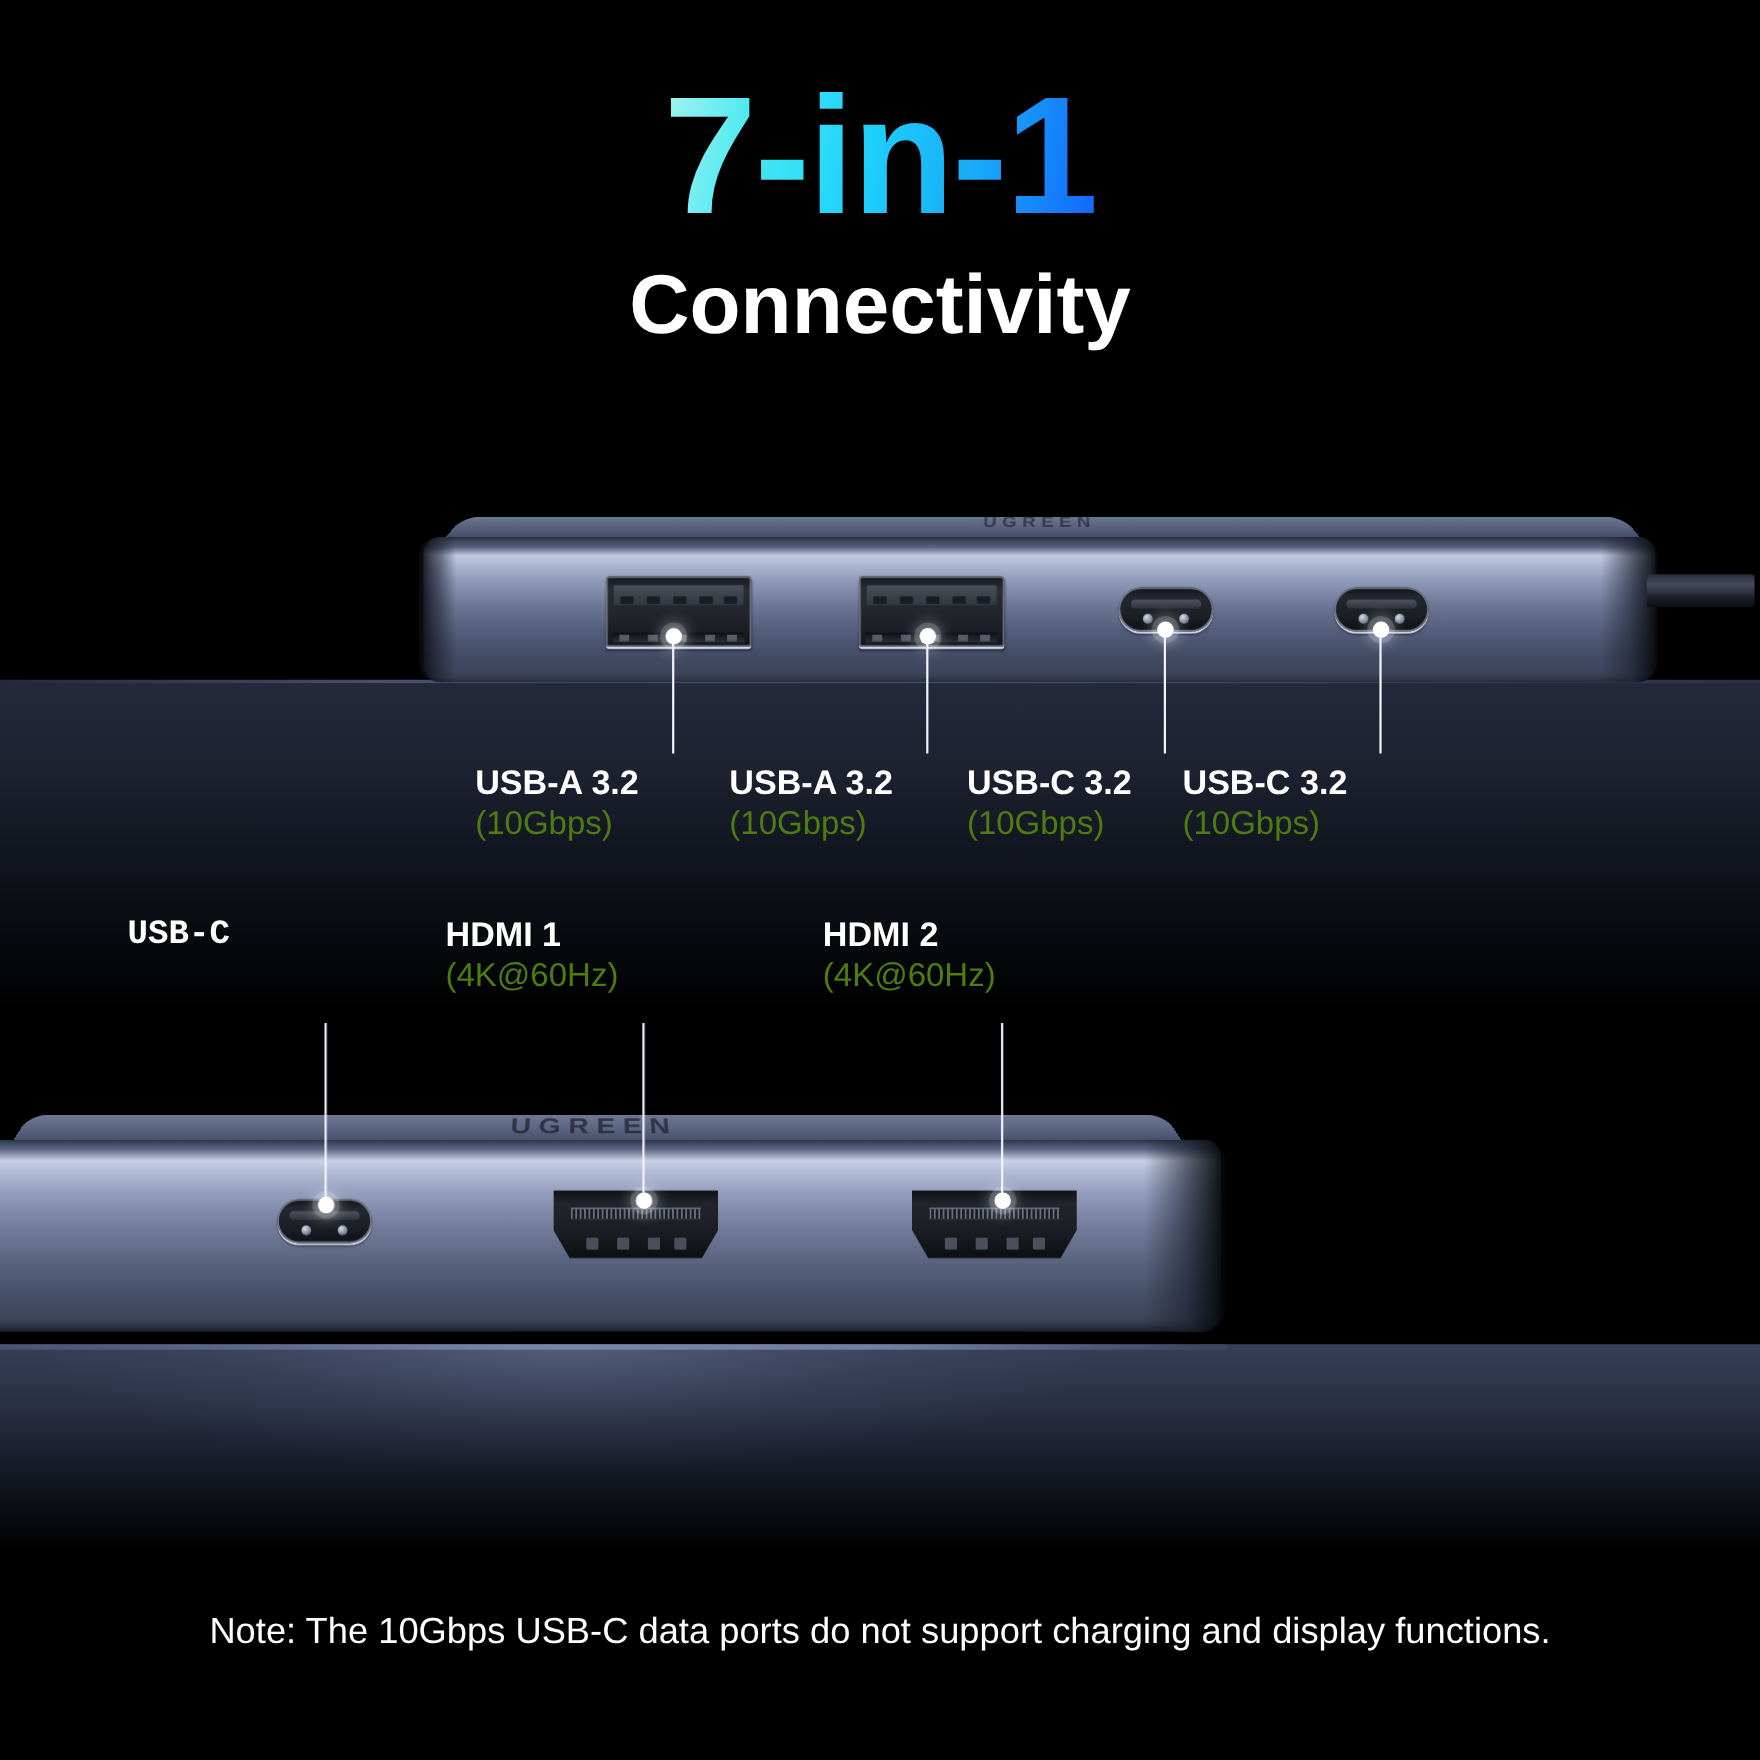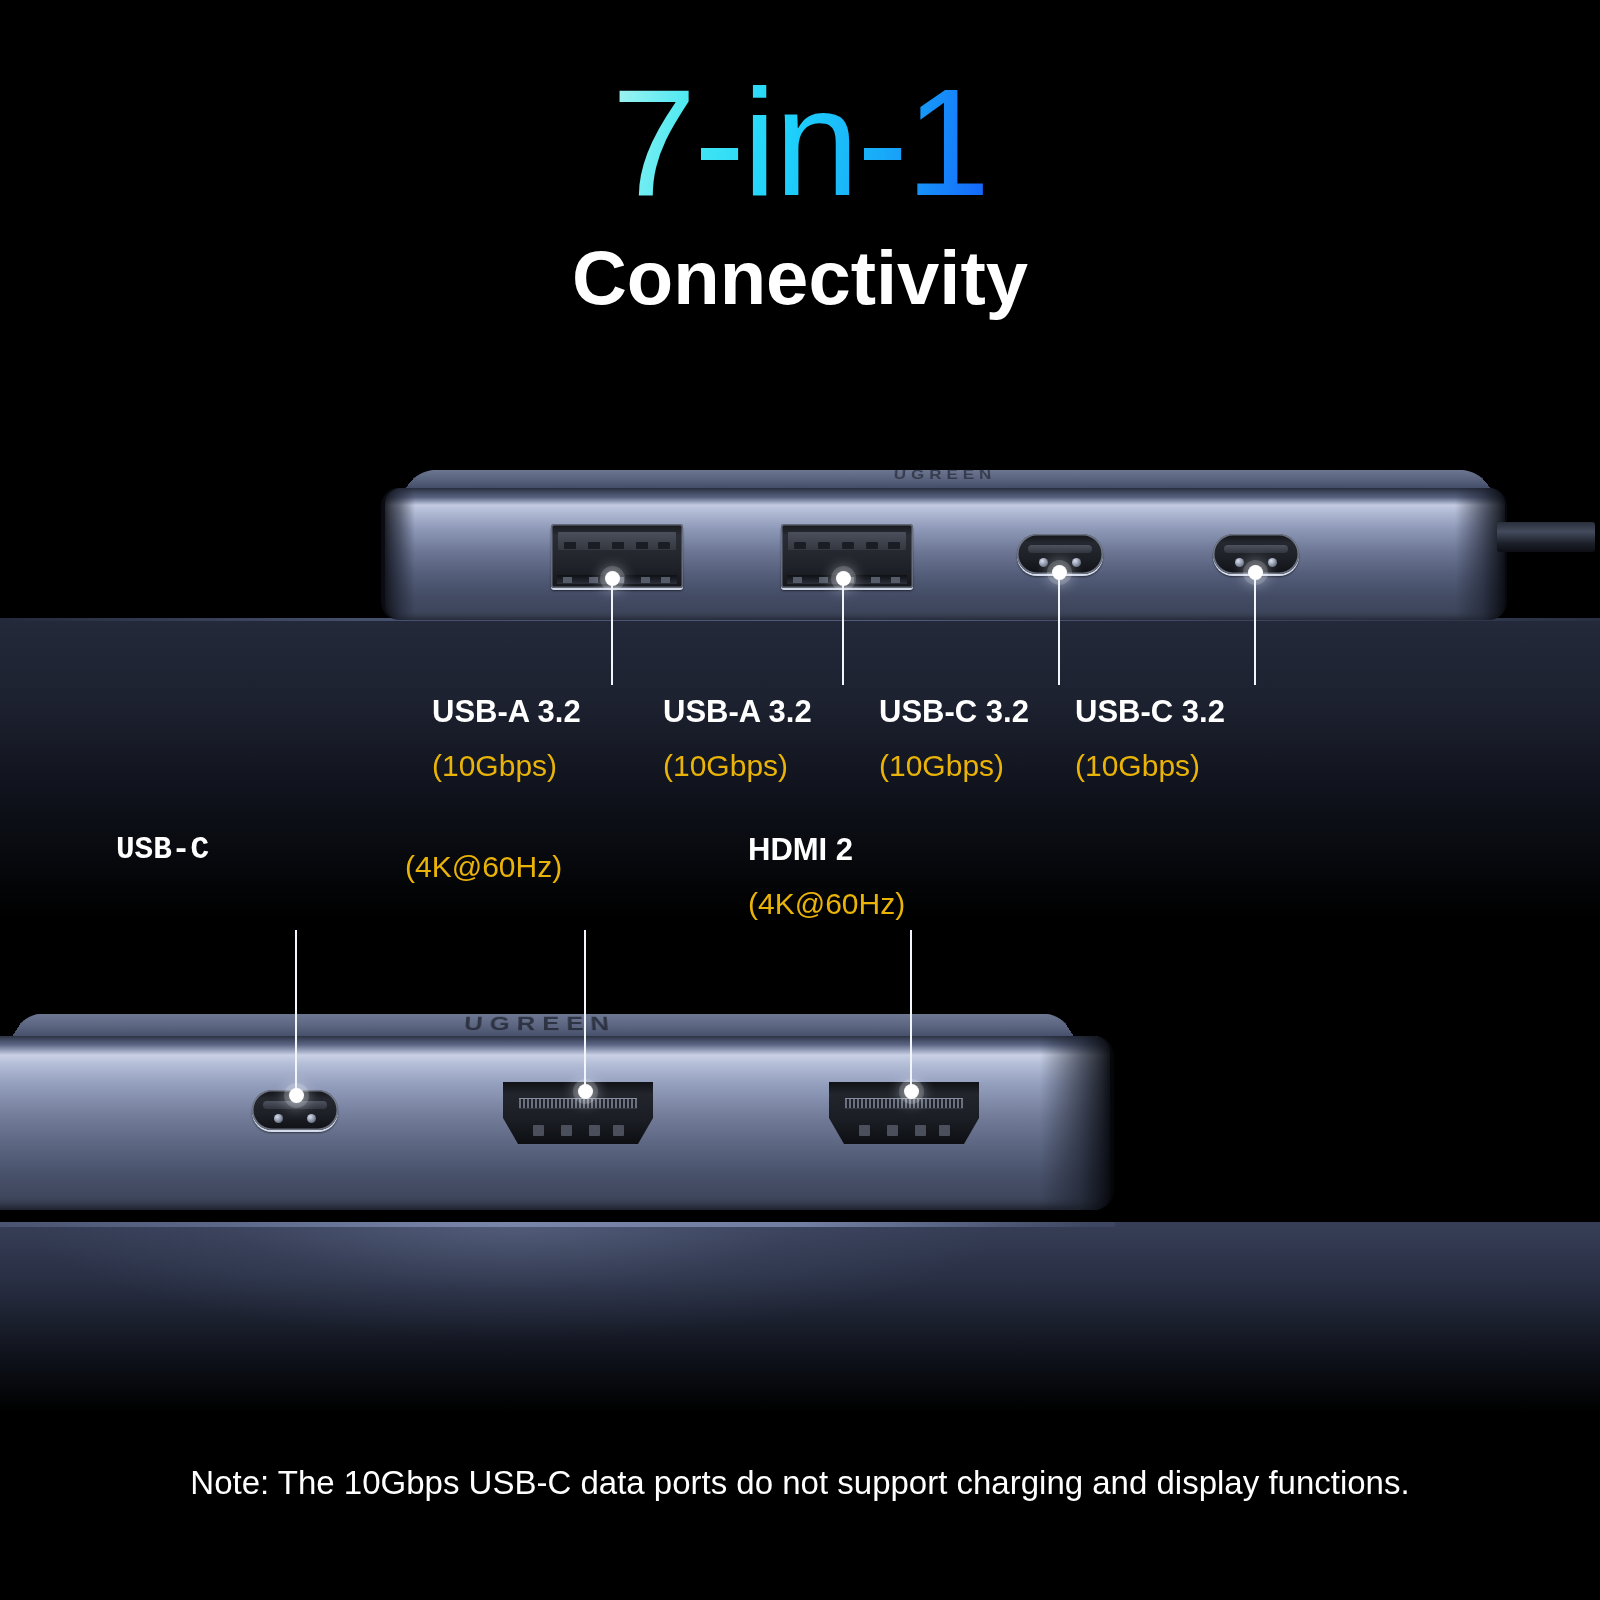--- a/index.html
+++ b/index.html
@@ -52,21 +52,21 @@
   .surface-lower .refl-edge{
     position:absolute; left:0; top:0; width:1115px; height:5px;
     background:linear-gradient(90deg, rgba(120,136,176,.30) 0%, rgba(150,166,208,.55) 40%, rgba(155,170,212,.6) 72%, rgba(90,104,140,.2) 98%);
   }
 
   
   .headline-wrap {
     position:absolute; left:0; top:66px; width:1600px; text-align:center;
   }
   .headline {
-    font-size:152px; font-weight:normal; line-height:1.0;
+    font-size:152px; font-weight:bold; line-height:1.0;
     letter-spacing:-2px;
     background:linear-gradient(100deg,#a8f4f0 0%, #46e8f2 22%, #1ed2fb 46%, #18a8f8 72%, #1464fb 100%);
     -webkit-background-clip:text; background-clip:text;
     color:transparent; -webkit-text-fill-color:transparent;
     display:inline-block;
   }
   .subhead {
     position:absolute; left:0; top:236px; width:1600px; text-align:center;
     font-size:76px; font-weight:bold; color:#ffffff; line-height:1.1;
   }
@@ -254,21 +254,21 @@
     position:absolute; width:2px; background:#f2f5fb; z-index:5;
   }
   .callout {
     position:absolute; text-align:left; z-index:7; width:360px;
   }
   .callout .c-title{
     font-size:31px; font-weight:bold; color:#ffffff; line-height:1.18;
     white-space:nowrap;
   }
   .callout .c-sub{
-    font-size:30px; color:#eab308; line-height:1.2; white-space:nowrap;margin-top:17px;
+    font-size:30px; color:#4d7c0f; line-height:1.2; white-space:nowrap;
   }
 
   
   .note {
     position:absolute; left:0; top:1462px; width:1600px; text-align:center;
     font-size:33px; color:#ffffff; line-height:1.3;
   }
 </style>
 </head>
 <body>
@@ -367,20 +367,21 @@
   </div>
   <div class="callout" style="left:1075px; top:694px;">
     <div class="c-title">USB-C 3.2</div>
     <div class="c-sub">(10Gbps)</div>
   </div>
 
   <div class="callout" style="left:116px; top:832px;font-family:Liberation Mono, monospace;">
     <div class="c-title">USB-C</div>
   </div>
   <div class="callout" style="left:405px; top:832px;">
+    <div class="c-title">HDMI 1</div>
     <div class="c-sub">(4K@60Hz)</div>
   </div>
   <div class="callout" style="left:748px; top:832px;">
     <div class="c-title">HDMI 2</div>
     <div class="c-sub">(4K@60Hz)</div>
   </div>
 
   <div class="lline" style="left:295px; top:930px; height:164px;"></div>
   <div class="dot" style="left:289px; top:1088px;"></div>
 

